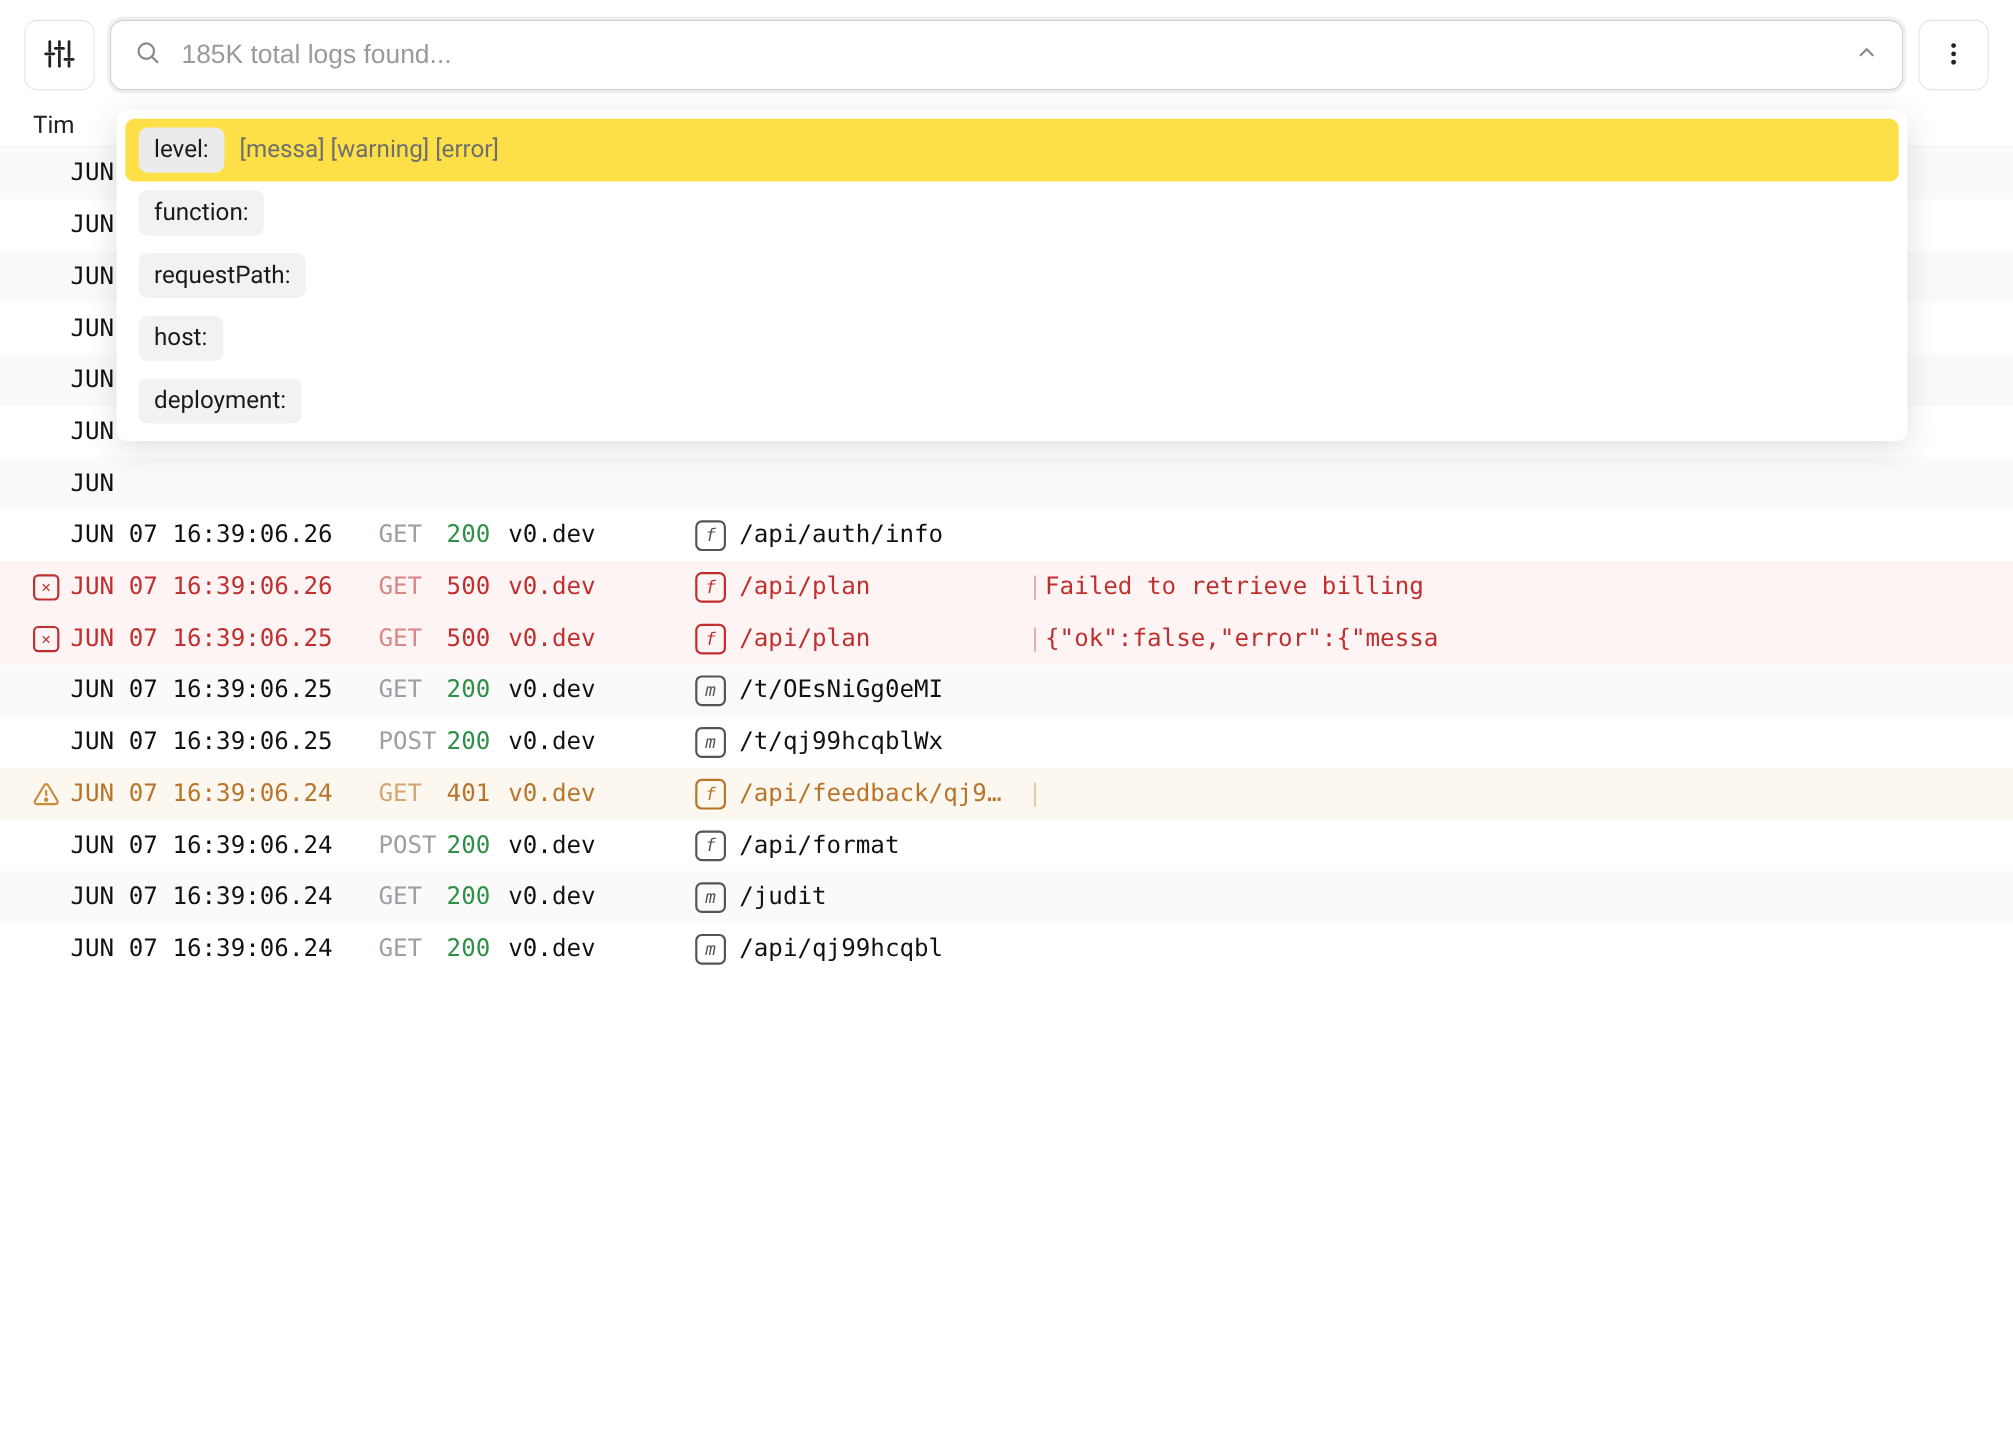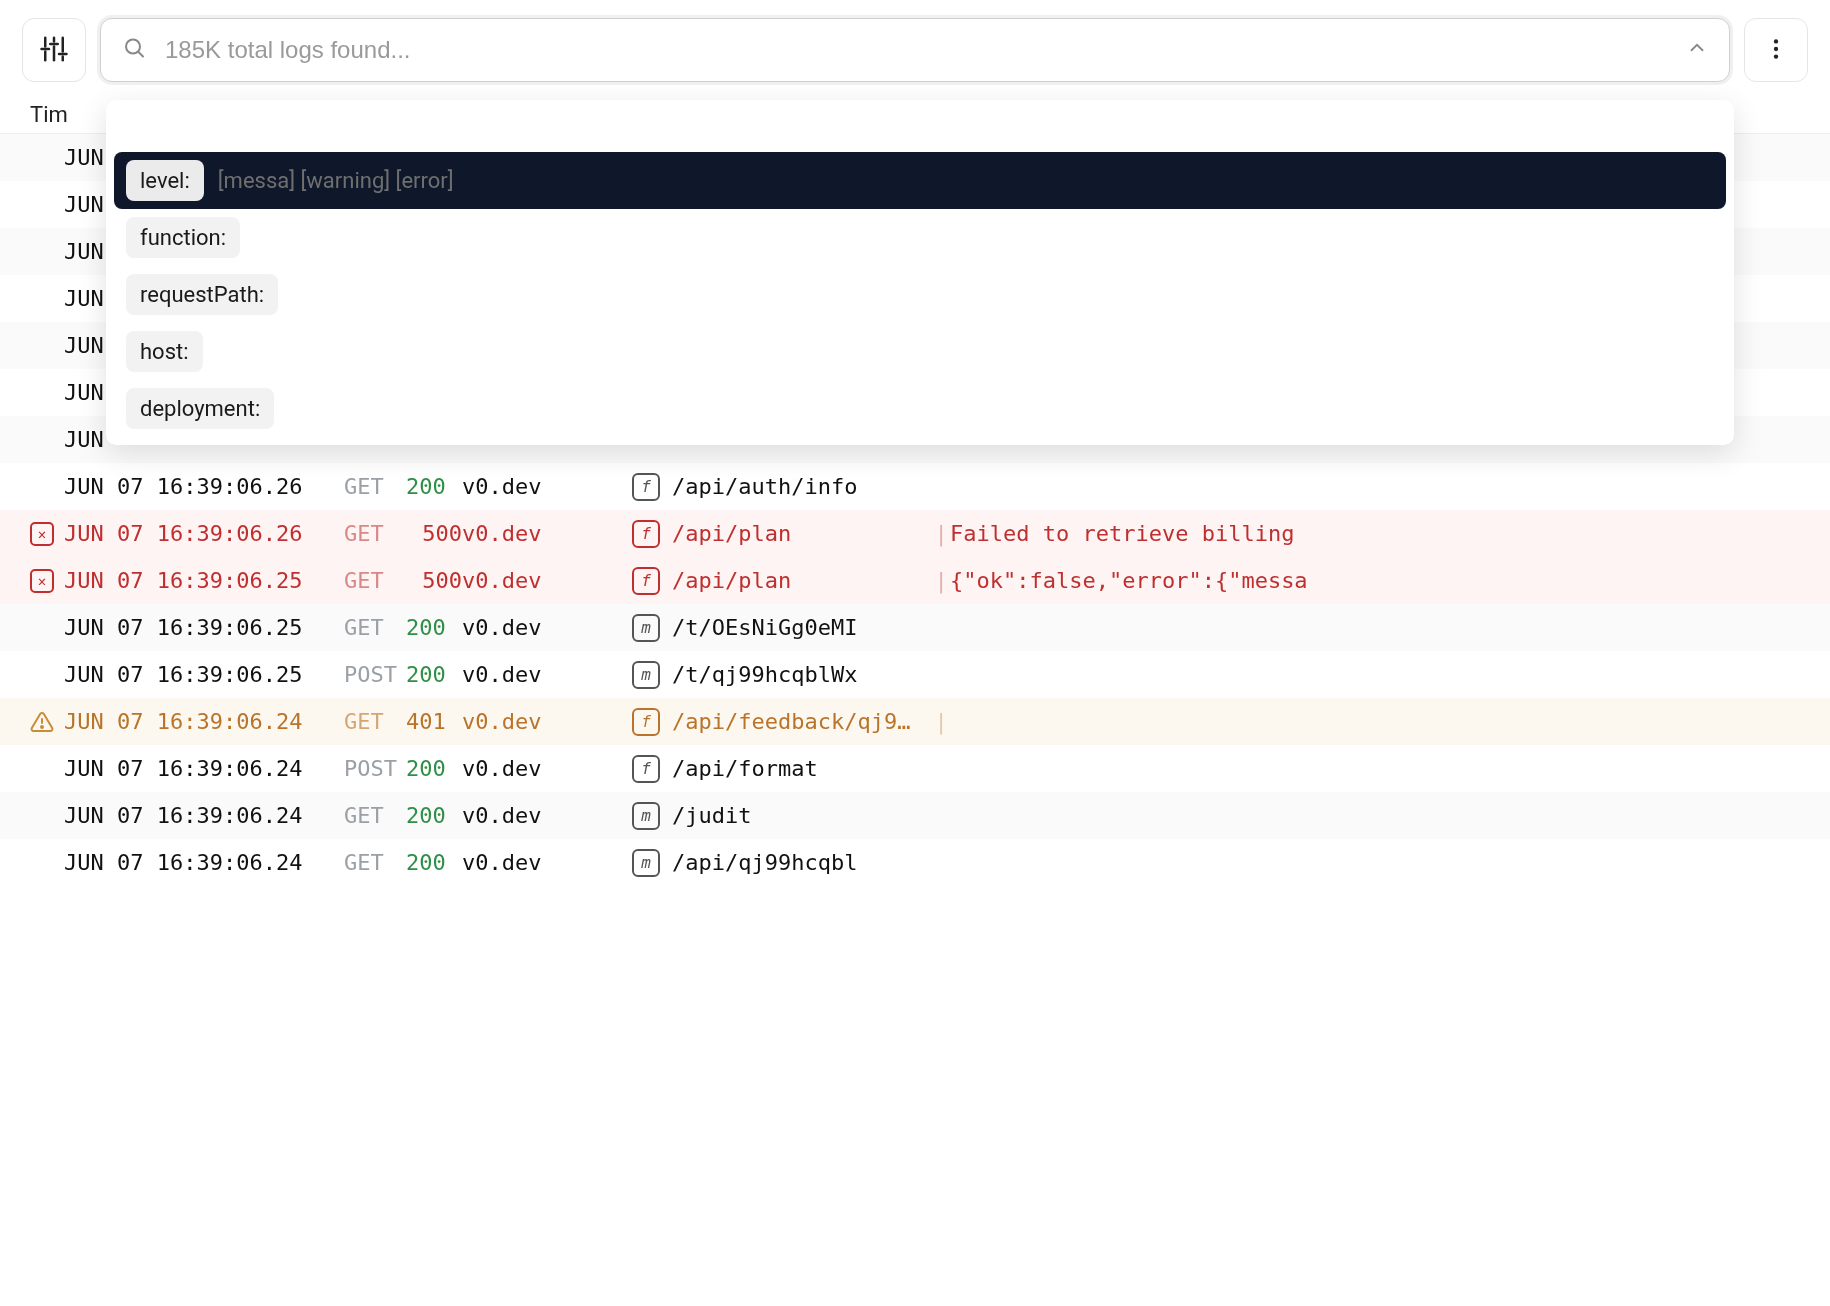--- a/index.html
+++ b/index.html
@@ -92,21 +92,21 @@
   .col-div  {
     width: 18px;
     text-align: center;
     color: rgba(0,0,0,0);
   }
   .log-row.error .col-div,
   .log-row.warn .col-div { color: currentColor; opacity:0.35; }
   .col-msg { flex: 1; overflow: hidden; text-overflow: ellipsis; }
 
   .log-row .status-200 { color: #2f8f46; }
-  .log-row .status-500 { color: #c02f2f; text-align: right; }
+  .log-row .status-500 { color: #c02f2f; }
   .log-row .status-401 { color: #b8742a; }
 
   .log-row.error .col-method { color: #d98888; }
   .log-row.warn  .col-method { color: #d4a673; }
 
   .type-badge {
     width: 28px; height: 28px;
     border: 2px solid #555;
     border-radius: 6px;
     display: inline-flex;
@@ -143,21 +143,21 @@
     padding: 8px;
     z-index: 10;
   }
   .dd-row {
     display: flex;
     align-items: center;
     padding: 8px 12px;
     border-radius: 8px;
     gap: 14px;
   }
-  .dd-row.active { background: #0f172a; margin-top: 44px; }
+  .dd-row.active { background: #fde047; }
   .dd-key {
     background: #f2f2f2;
     border-radius: 8px;
     padding: 8px 14px;
     font-size: 22px;
     color: #1a1a1a;
   }
   .dd-row.active .dd-key { background: #ebebeb; }
   .dd-hint { color: #6f6f6f; font-size: 22px; }
 </style>

